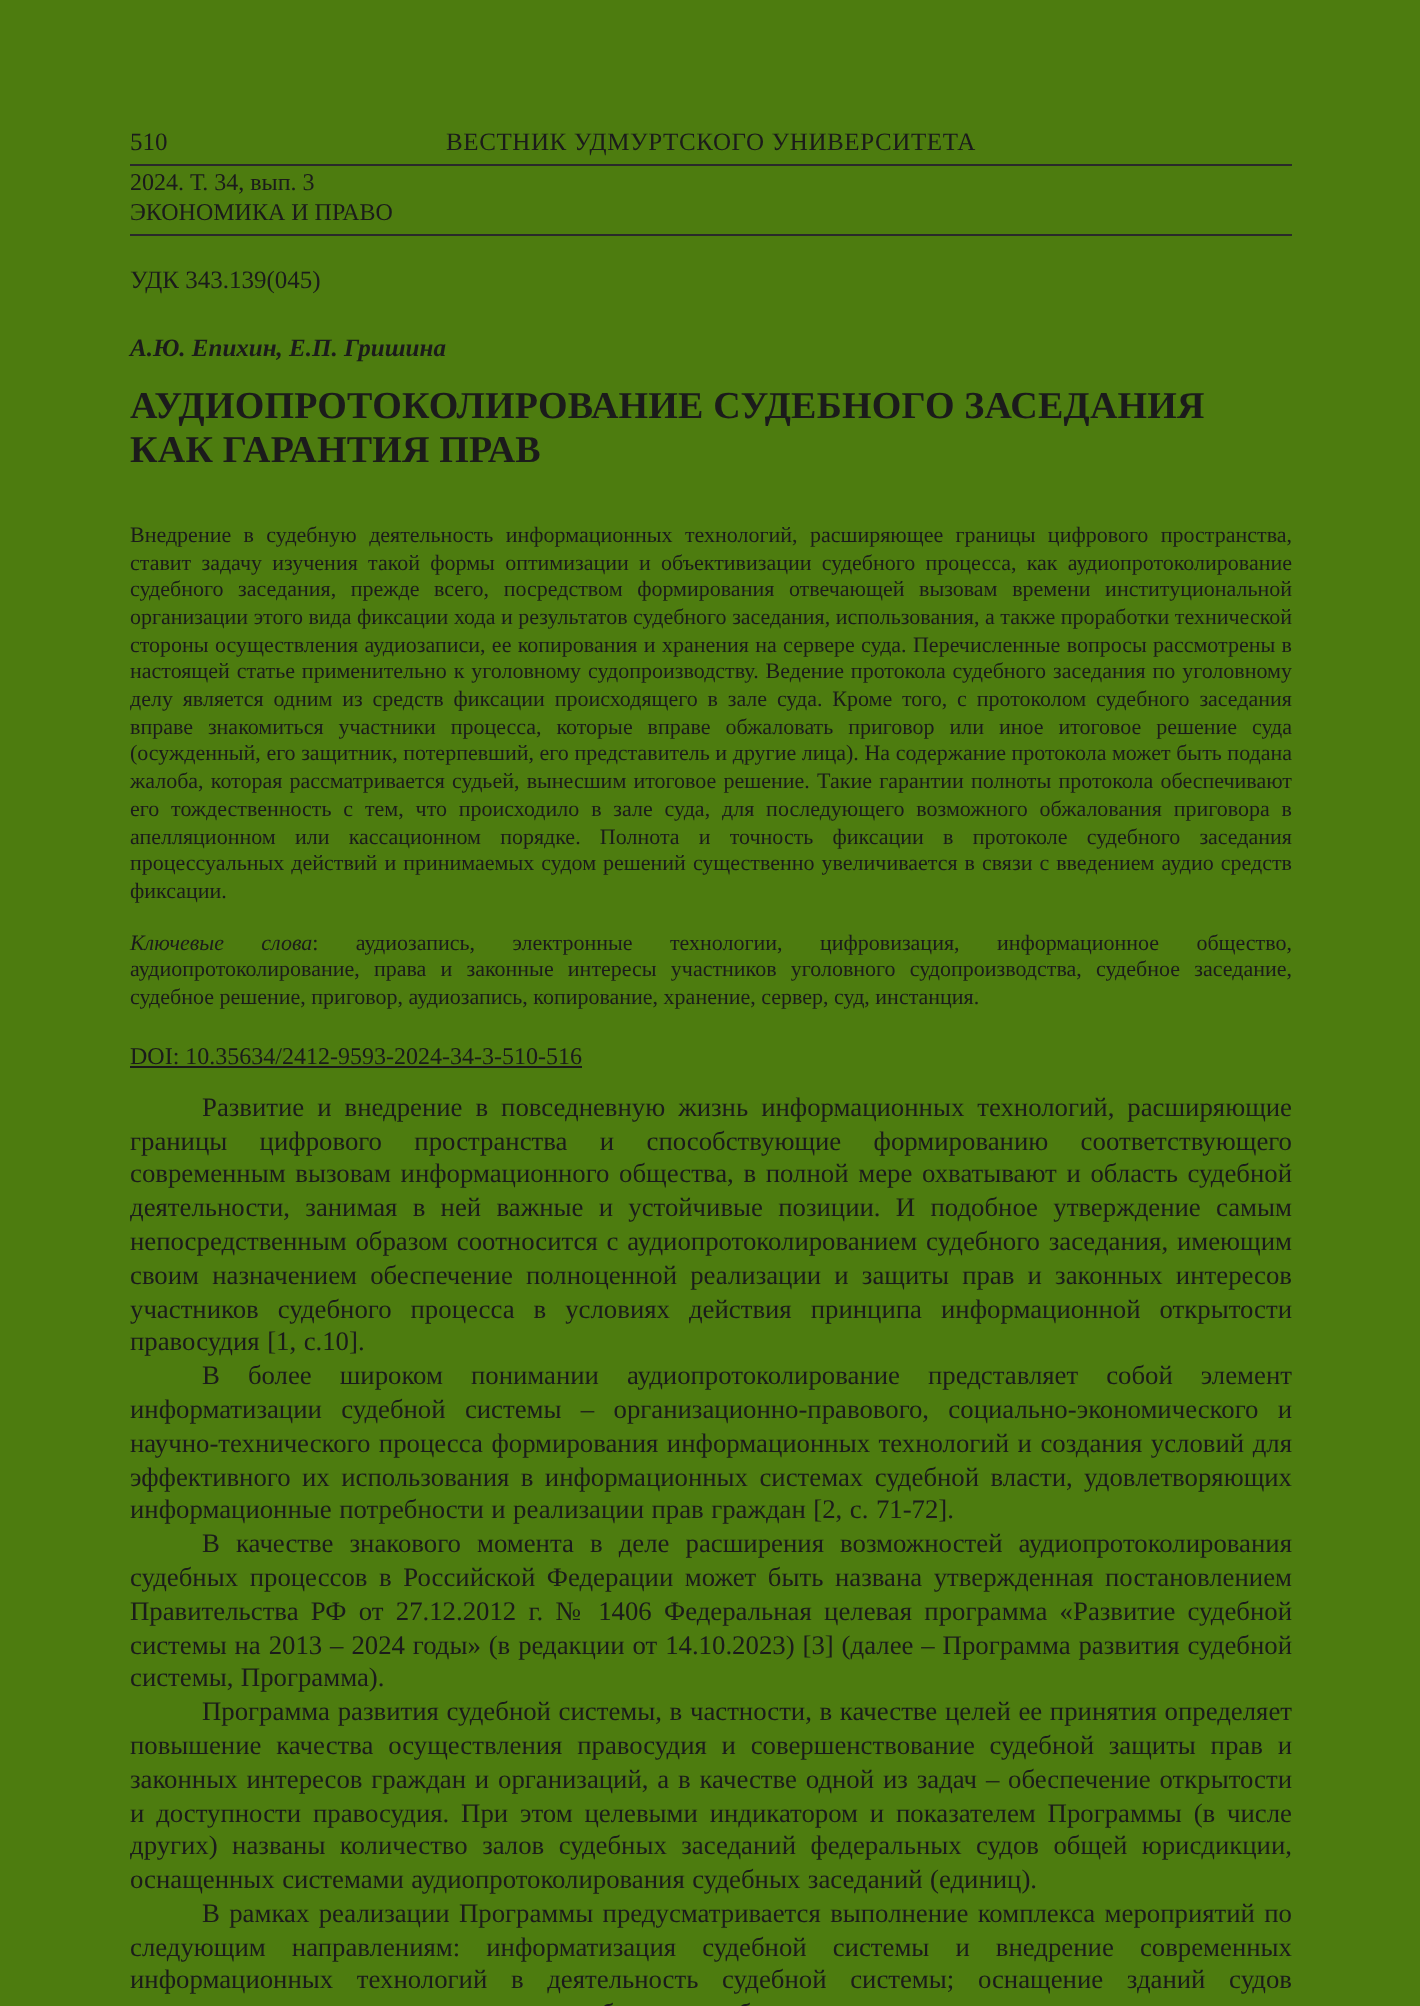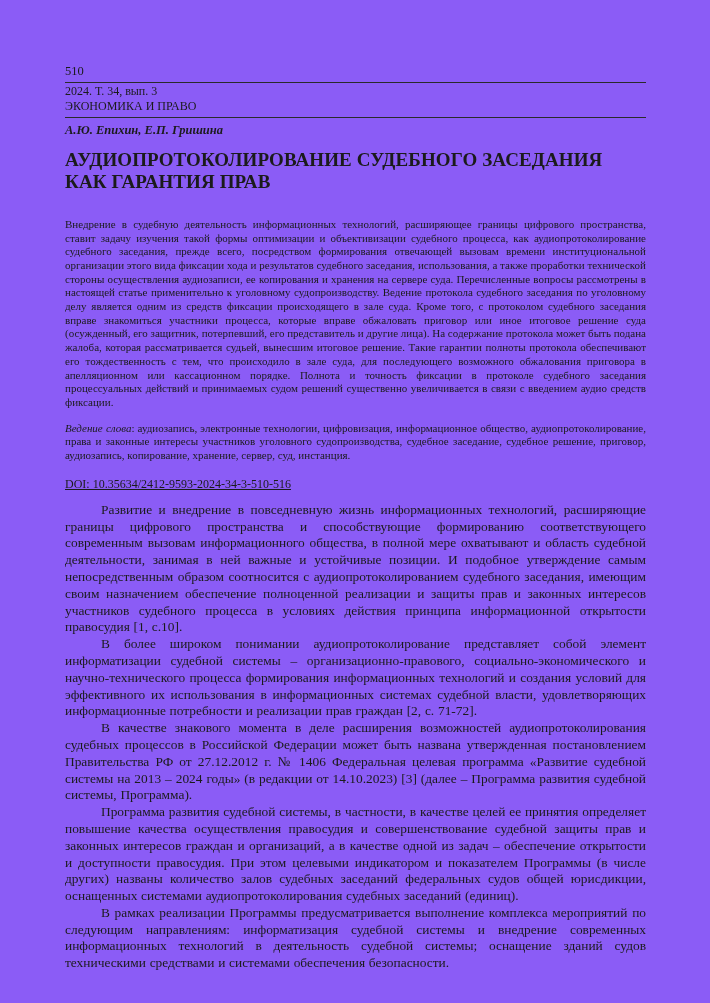--- a/index.html
+++ b/index.html
@@ -8,21 +8,21 @@
     width: 710px;
     height: 1003px;
     overflow: hidden;
     font-family: "Liberation Serif", "DejaVu Serif", serif;
     color: #1b1b1b;
   }
   .page {
     width: 710px;
     height: 1003px;
     padding: 64px 64px 0 65px;
-    background: #8b5cf6;
+    background: #4d7c0f;
   }
 
   
   .hdr-row1 {
     display: grid;
     grid-template-columns: 1fr auto 1fr;
     align-items: baseline;
     font-size: 12.5px;
     padding-bottom: 3px;
   }
@@ -41,21 +41,21 @@
     padding: 1px 0 3px 0;
     flex-direction: column;
   }
 
   
   .udc {
     margin-top: 15px;
     font-size: 12.5px;
   }
   .authors {
-    margin-top: 5px;
+    margin-top: 19px;
     font-size: 12.5px;
     font-weight: bold;
     font-style: italic;
   }
   .article-title {
     margin-top: 11px;
     font-size: 19px;
     font-weight: bold;
     line-height: 1.18;
     letter-spacing: 0.1px;
@@ -97,40 +97,42 @@
   }
 </style>
 </head>
 <body>
 
 <div class="page">
 
   <header>
     <div class="hdr-row1">
       <span class="hdr-page-num">510</span>
+      <span class="hdr-journal">ВЕСТНИК УДМУРТСКОГО УНИВЕРСИТЕТА</span>
       <span></span>
     </div>
     <hr class="hdr-rule">
     <div class="hdr-row2">
       <span>2024. Т. 34, вып. 3</span>
       <span>ЭКОНОМИКА И ПРАВО</span>
     </div>
     <hr class="hdr-rule">
   </header>
 
+  <div class="udc">УДК 343.139(045)</div>
 
   <div class="authors">А.Ю. Епихин, Е.П. Гришина</div>
 
   <h1 class="article-title">
     <span>АУДИОПРОТОКОЛИРОВАНИЕ СУДЕБНОГО ЗАСЕДАНИЯ КАК ГАРАНТИЯ ПРАВ</span><br>
   </h1>
 
   <p class="abstract">Внедрение в судебную деятельность информационных технологий, расширяющее границы цифрового пространства, ставит задачу изучения такой формы оптимизации и объективизации судебного процесса, как аудиопротоколирование судебного заседания, прежде всего, посредством формирования отвечающей вызовам времени институциональной организации этого вида фиксации хода и результатов судебного заседания, использования, а также проработки технической стороны осуществления аудиозаписи, ее копирования и хранения на сервере суда. Перечисленные вопросы рассмотрены в настоящей статье применительно к уголовному судопроизводству. Ведение протокола судебного заседания по уголовному делу является одним из средств фиксации происходящего в зале суда. Кроме того, с протоколом судебного заседания вправе знакомиться участники процесса, которые вправе обжаловать приговор или иное итоговое решение суда (осужденный, его защитник, потерпевший, его представитель и другие лица). На содержание протокола может быть подана жалоба, которая рассматривается судьей, вынесшим итоговое решение. Такие гарантии полноты протокола обеспечивают его тождественность с тем, что происходило в зале суда, для последующего возможного обжалования приговора в апелляционном или кассационном порядке. Полнота и точность фиксации в протоколе судебного заседания процессуальных действий и принимаемых судом решений существенно увеличивается в связи с введением аудио средств фиксации.</p>
 
-  <p class="keywords"><span class="kw-label">Ведение слова</span><span>: аудиозапись, электронные технологии, цифровизация, информационное общество, аудиопротоколирование, права и законные интересы участников уголовного судопроизводства, судебное заседание, судебное решение, приговор, аудиозапись, копирование, хранение, сервер, суд, инстанция.</span></p>
+  <p class="keywords"><span class="kw-label">Ключевые слова</span><span>: аудиозапись, электронные технологии, цифровизация, информационное общество, аудиопротоколирование, права и законные интересы участников уголовного судопроизводства, судебное заседание, судебное решение, приговор, аудиозапись, копирование, хранение, сервер, суд, инстанция.</span></p>
 
   <p class="doi">DOI: 10.35634/2412-9593-2024-34-3-510-516</p>
 
   <div class="article-body">
     <p>Развитие и внедрение в повседневную жизнь информационных технологий, расширяющие границы цифрового пространства и способствующие формированию соответствующего современным вызовам информационного общества, в полной мере охватывают и область судебной деятельности, занимая в ней важные и устойчивые позиции. И подобное утверждение самым непосредственным образом соотносится с аудиопротоколированием судебного заседания, имеющим своим назначением обеспечение полноценной реализации и защиты прав и законных интересов участников судебного процесса в условиях действия принципа информационной открытости правосудия [1, с.10].</p>
     <p>В более широком понимании аудиопротоколирование представляет собой элемент информатизации судебной системы – организационно-правового, социально-экономического и научно-технического процесса формирования информационных технологий и создания условий для эффективного их использования в информационных системах судебной власти, удовлетворяющих информационные потребности и реализации прав граждан [2, с. 71-72].</p>
     <p>В качестве знакового момента в деле расширения возможностей аудиопротоколирования судебных процессов в Российской Федерации может быть названа утвержденная постановлением Правительства РФ от 27.12.2012 г. № 1406 Федеральная целевая программа «Развитие судебной системы на 2013 – 2024 годы» (в редакции от 14.10.2023) [3] (далее – Программа развития судебной системы, Программа).</p>
     <p>Программа развития судебной системы, в частности, в качестве целей ее принятия определяет повышение качества осуществления правосудия и совершенствование судебной защиты прав и законных интересов граждан и организаций, а в качестве одной из задач – обеспечение открытости и доступности правосудия. При этом целевыми индикатором и показателем Программы (в числе других) названы количество залов судебных заседаний федеральных судов общей юрисдикции, оснащенных системами аудиопротоколирования судебных заседаний (единиц).</p>
     <p>В рамках реализации Программы предусматривается выполнение комплекса мероприятий по следующим направлениям: информатизация судебной системы и внедрение современных информационных технологий в деятельность судебной системы; оснащение зданий судов техническими средствами и системами обеспечения безопасности.</p>
   </div>

